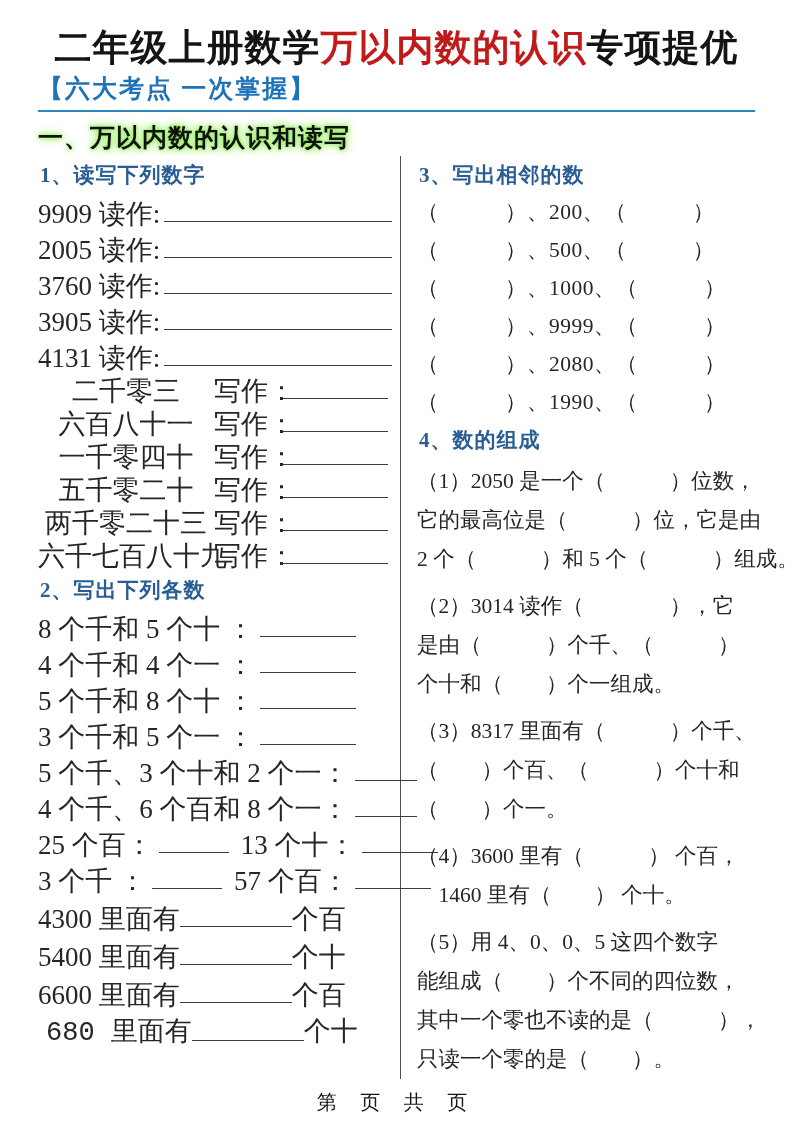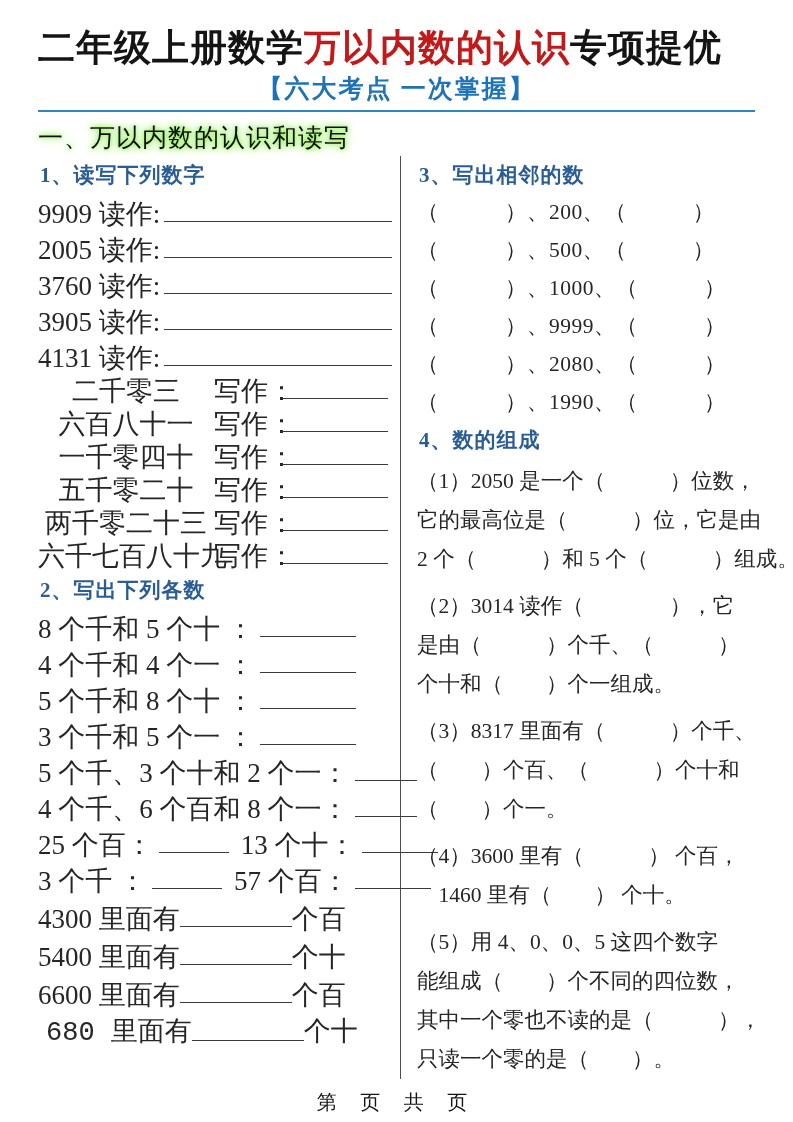--- a/index.html
+++ b/index.html
@@ -5,34 +5,34 @@
   html, body { margin:0; padding:0; }
   body {
     width:793px; height:1122px; background:#ffffff; overflow:hidden;
     font-family:"Liberation Serif","DejaVu Serif",serif;
     color:#262626;
     display:flex; flex-direction:column;
   }
   .page { flex:1; display:flex; flex-direction:column; padding:26px 38px 0 38px; }
 
   .title {
-    font-size:37px; font-weight:900; letter-spacing:1px;
+    text-align:center; font-size:37px; font-weight:900; letter-spacing:1px;
     color:#141414; line-height:1.2; white-space:nowrap;
   }
   .title .red { color:#c01a1a; }
 
   .subtitle {
-    text-align:center; font-size:25px; font-weight:700; color:#1e73b8;
+    text-align:left; font-size:25px; font-weight:700; color:#1e73b8;
     margin-top:2px; letter-spacing:2px;
   }
 
   .rule { border:none; border-top:2.5px solid #2e86c1; margin:5px 0 0 0; }
 
   .sec-banner {
-    width:fit-content; font-size:25px; font-weight:400; color:#111;
+    width:fit-content; font-size:25px; font-weight:700; color:#111;
     margin:9px 12px 2px 0; letter-spacing:1px;
     text-shadow:0 0 4px #8deb55, 0 0 7px #9cf266, 0 0 12px #b4f788;
   }
 
   .columns { display:flex; flex:1; }
   .col-left  { width:356px; border-right:1.3px solid #4d4d4d; padding-right:6px; }
   .col-right { flex:1; padding-left:16px; }
 
   .q-head {
     color:#2a5d93; font-weight:700; font-size:21px;

